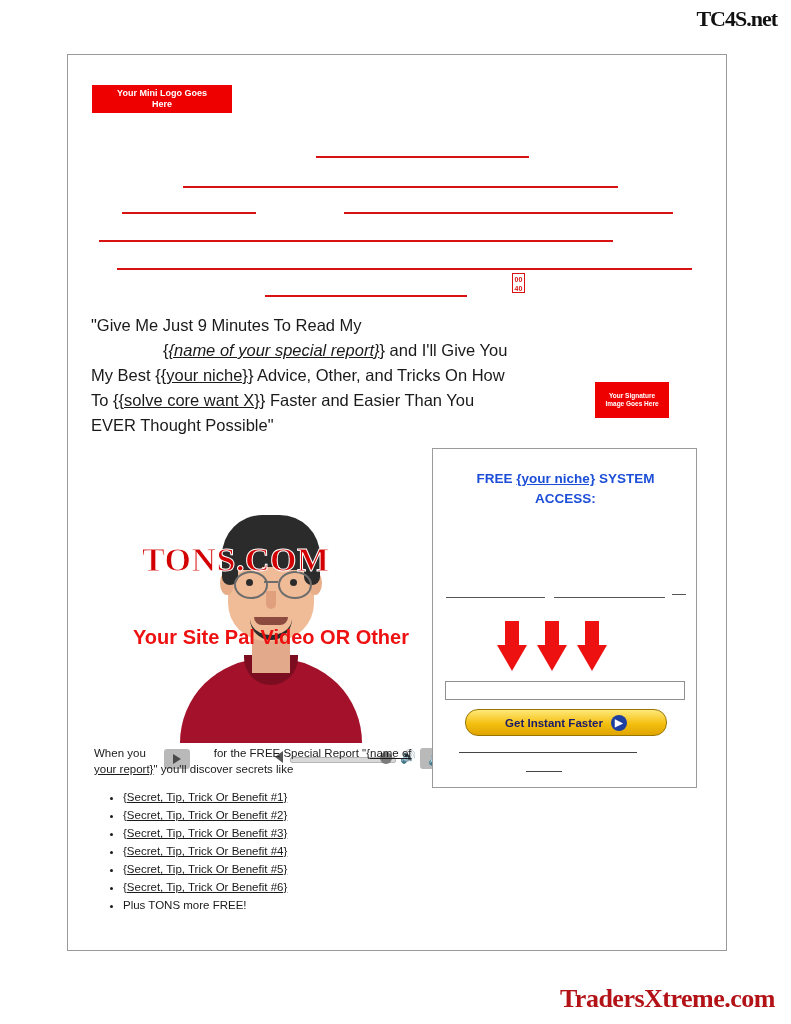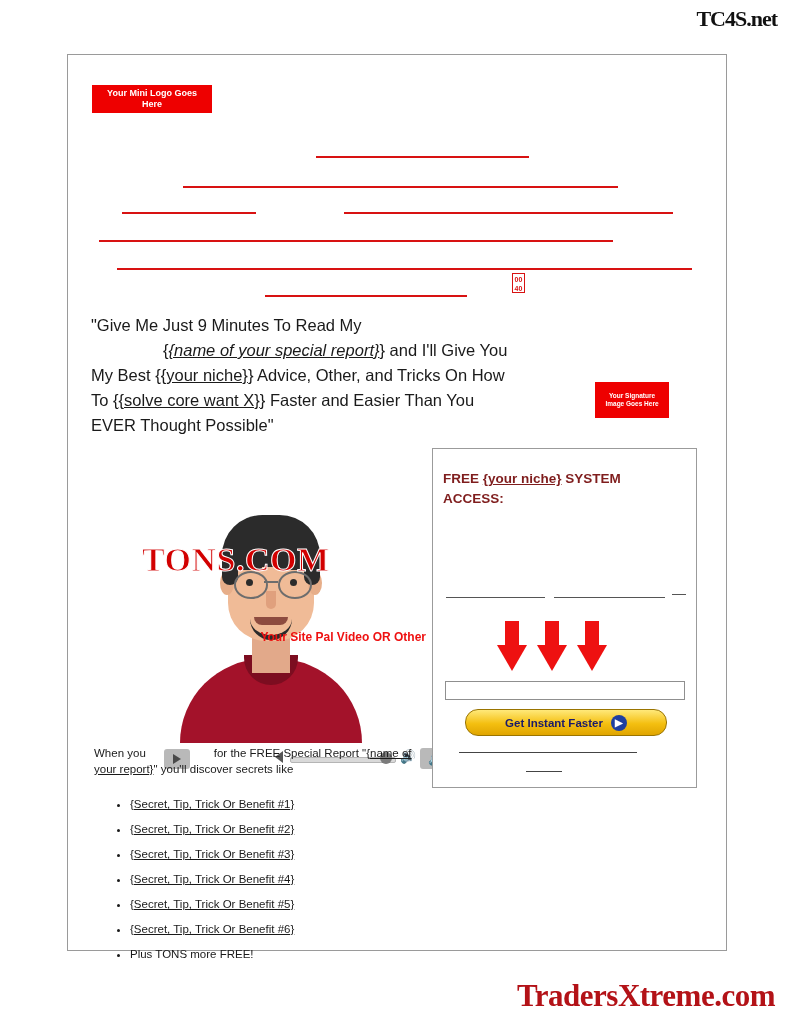--- a/index.html
+++ b/index.html
@@ -25,21 +25,21 @@
     font-size: 22px;
     color: #111111;
     letter-spacing: -1px;
   }
   .brand-bottom {
     position: absolute;
     bottom: 10px;
     right: 16px;
     font-family: "Liberation Serif", serif;
     font-weight: bold;
-    font-size: 31px;
+    font-size: 26px;
     color: #b31217;
     letter-spacing: -0.5px;
   }
 
   
   .page {
     position: absolute;
     left: 67px;
     top: 54px;
     width: 660px;
@@ -47,21 +47,21 @@
     background: #ffffff;
     border: 1px solid #9a9a9a;
     box-sizing: border-box;
   }
 
   
   .mini-logo {
     position: absolute;
     left: 24px;
     top: 30px;
-    width: 120px;
+    width: 140px;
     height: 28px;
     background: #ee0000;
     color: #ffffff;
     font-size: 9px;
     font-weight: bold;
     line-height: 11px;
     text-align: center;
     display: flex;
     align-items: center;
     justify-content: center;
@@ -187,23 +187,23 @@
     font-size: 34px;
     color: #d20000;
     -webkit-text-stroke: 1px #ffffff;
     letter-spacing: 0.5px;
   }
   .video-caption {
     position: absolute;
     left: 14px;
     top: 172px;
     width: 310px;
-    text-align: right;
+    text-align: center;
     color: #ee1111;
-    font-size: 12px;
+    font-size: 20px;
     font-weight: bold;
     line-height: 24px;
   }
 
   
   .player-bar { position: absolute; left: 0; bottom: 0; width: 335px; height: 40px; }
   .play-btn {
     position: absolute; left: 62px; top: 6px; width: 26px; height: 20px;
     background: #b9b9b9; border-radius: 3px;
     display: flex; align-items: center; justify-content: center;
@@ -239,21 +239,21 @@
     left: 364px;
     top: 393px;
     width: 265px;
     height: 340px;
     border: 1px solid #9b9b9b;
     background: #ffffff;
     box-sizing: border-box;
   }
   .optin-title {
     position: absolute; left: 10px; top: 20px; width: 245px;
-    text-align: left; color: #7f1d1d; font-weight: bold; font-size: 13.5px; line-height: 20px;
+    text-align: center; color: #1d4ed8; font-weight: bold; font-size: 13.5px; line-height: 20px;
   }
   .optin-rule { position: absolute; height: 0; border-top: 1px solid #555555; }
   .arrows {
     position: absolute; left: 64px; top: 172px; width: 110px; height: 52px;
     display: flex; justify-content: space-between;
   }
   .arrow { width: 30px; height: 52px; position: relative; }
   .arrow .shaft { position: absolute; left: 8px; top: 0; width: 14px; height: 26px; background: #ee1111; }
   .arrow .head {
     position: absolute; left: 0; top: 24px; width: 0; height: 0;
@@ -292,21 +292,21 @@
     position: absolute;
     left: 36px;
     top: 733px;
     width: 360px;
     font-size: 11.5px;
     line-height: 17px;
     color: #1a1a1a;
     margin: 0;
     padding-left: 18px;
   }
-  .bullets li { margin: 8px; padding: 0; }
+  .bullets li { margin: 1px; padding: 0; }
 </style>
 </head>
 <body>
 
 <div class="brand-top">TC4S.net</div>
 
 <div class="page">
 
   <div class="mini-logo">
     <span>Your Mini Logo Goes</span>

